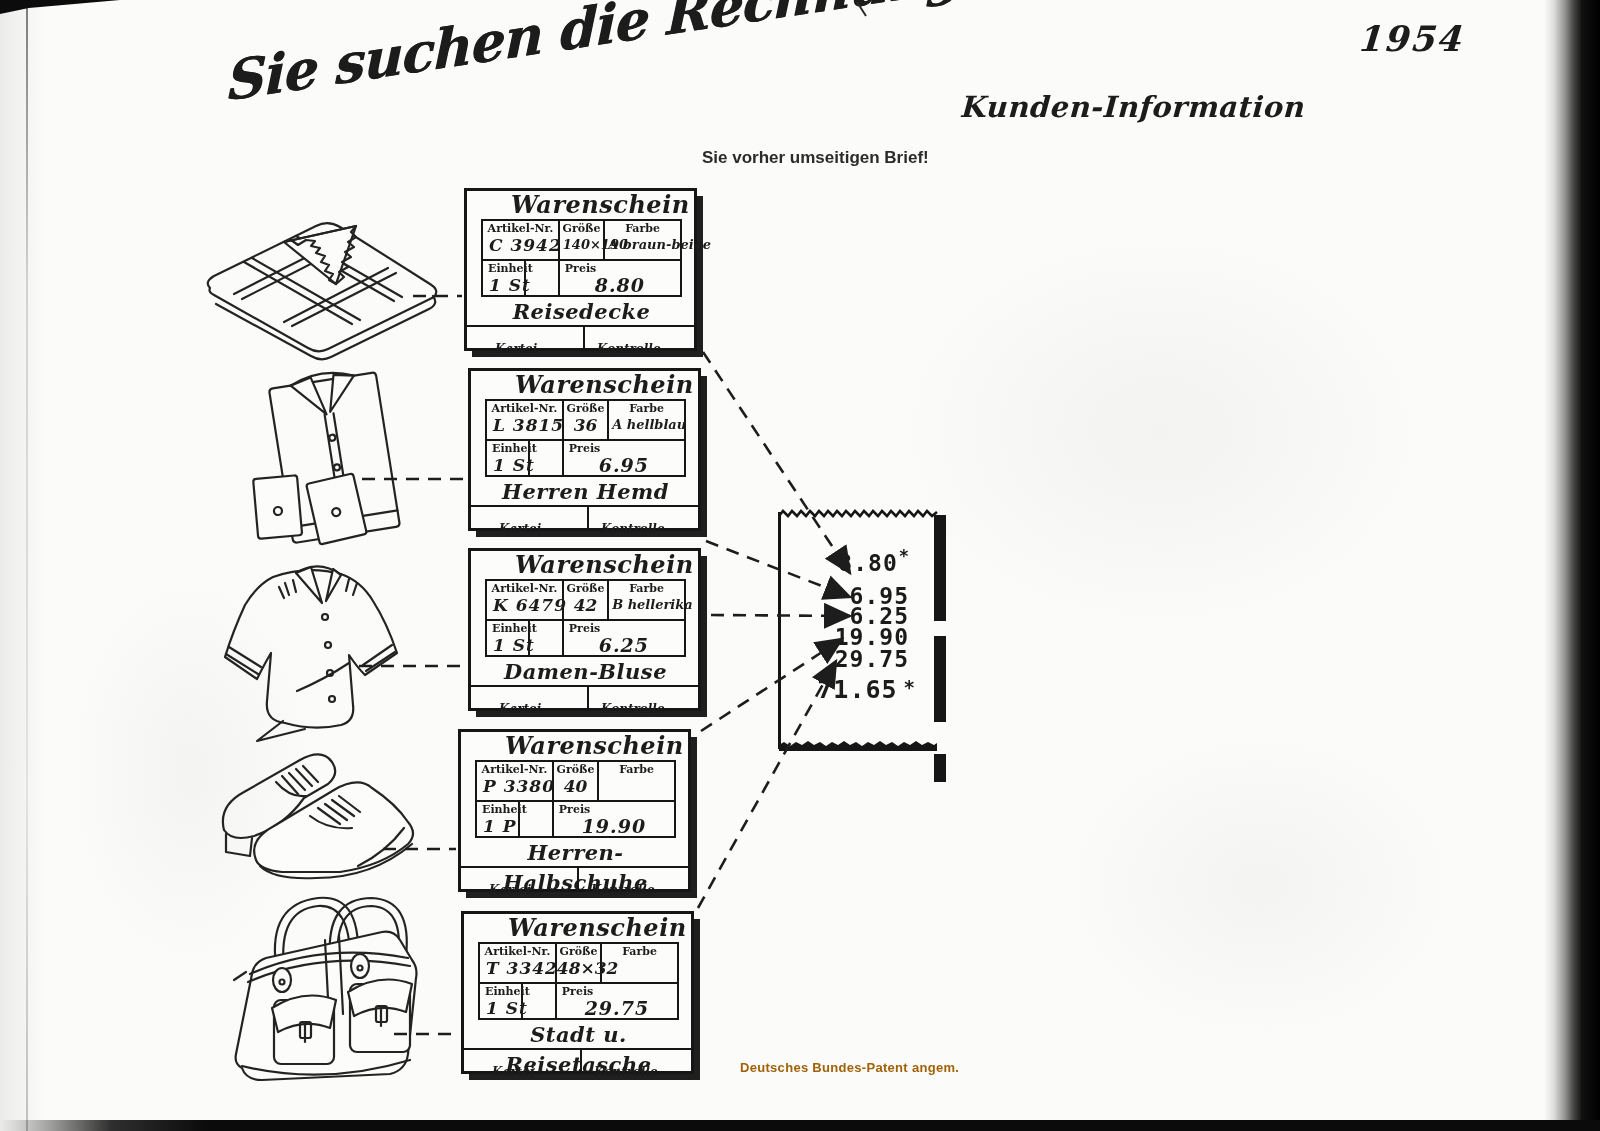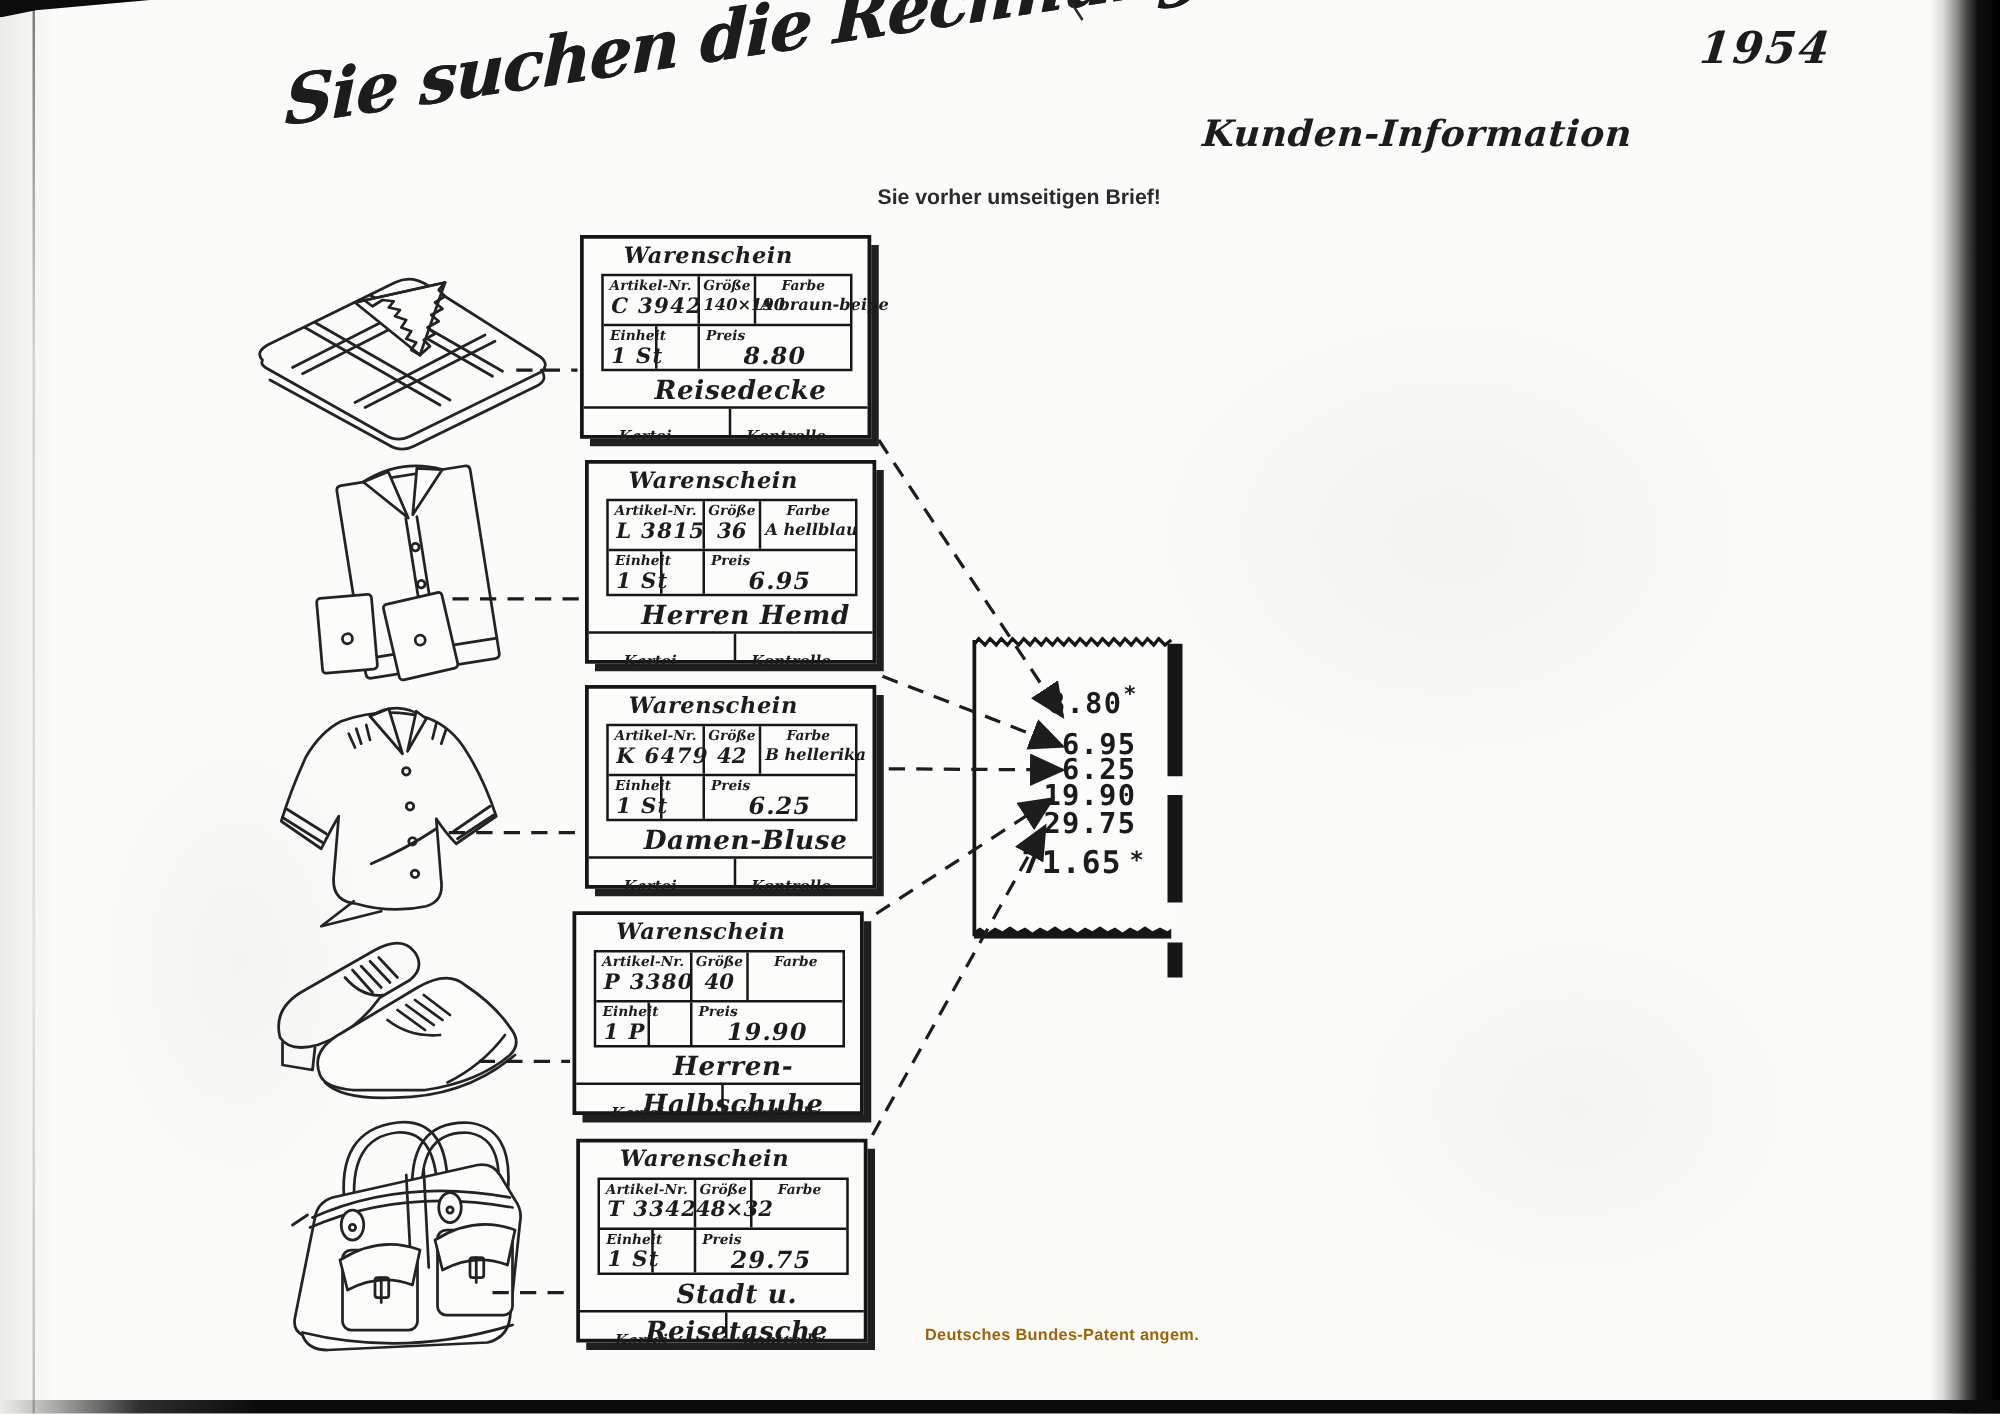--- a/index.html
+++ b/index.html
@@ -37,39 +37,39 @@
   .kunden { position:absolute; left:962px; top:90px; z-index:3;
     font-style:italic; font-weight:700; font-size:29px; transform:skewX(-4deg); letter-spacing:.5px; }
   .sub { position:absolute; left:470px; top:146px; z-index:3;
     font-family:"Liberation Sans", sans-serif; font-weight:700; font-size:17px; line-height:23px; color:#2b2b2b; }
   .sub .l2 { margin-left:232px; }
   .patent { position:absolute; left:740px; top:1060px; z-index:3;
     font-family:"Liberation Sans", sans-serif; font-weight:700; font-size:13px; color:#a16207; letter-spacing:.3px; }
   
   .ws-card { position:absolute; width:233px; height:163px; background:#fcfcfa;
     border:3px solid #161616; box-shadow:7px 7px 0 -1px #1f1f1f; z-index:3; }
-  .ws-title { position:absolute; top:0; left:32px;
-    font-style:italic; font-weight:700; font-size:18px; line-height:27px; letter-spacing:.5px; }
+  .ws-title { position:absolute; top:0; left:44px;
+    font-style:italic; font-weight:700; font-size:24px; line-height:27px; letter-spacing:.5px; }
   .ws-grid { position:absolute; top:28px; left:14px; width:201px; height:78px;
     border:2px solid #161616; display:flex; flex-direction:column; }
   .ws-row1 { height:40px; display:flex; border-bottom:2px solid #161616; }
   .ws-row2 { flex:1; display:flex; }
   .ws-cell { position:relative; border-right:2px solid #161616; overflow:visible; }
   .ws-cell:last-child { border-right:none; }
   .w-art { width:39%; } .w-gro { width:23%; } .w-far { width:38%; }
   .w-ein { width:22%; } .w-gap { width:17%; } .w-pre { width:61%; }
-  .lbl { display:block; font-style:italic; font-weight:700; font-size:11px; line-height:13px;
+  .lbl { display:block; font-weight:700; font-size:11px; line-height:13px;
     text-align:center; padding-top:1px; white-space:nowrap; }
   .lbl-left { text-align:left; padding-left:5px; }
   .val { display:block; font-style:italic; font-weight:700; font-size:17px; line-height:20px;
     padding-left:6px; white-space:nowrap; letter-spacing:1px; }
   .val-gro { text-align:center; padding-left:0; letter-spacing:0; }
   .val-far { font-size:13px; padding-left:3px; letter-spacing:0; }
   .val-pre { text-align:center; font-size:19px; padding-left:0; }
-  .ws-product { position:absolute; top:106px; left:12px; width:100%; text-align:center;
+  .ws-product { position:absolute; top:106px; left:1px; width:100%; text-align:center;
     font-style:italic; font-weight:700; font-size:21px; line-height:30px; letter-spacing:.5px; }
   .ws-footer { position:absolute; bottom:0; left:0; width:100%; height:23px;
     border-top:2px solid #161616; display:flex; }
   .ws-footer .fc { font-style:italic; font-weight:700; font-size:12px; line-height:16px; padding-top:14px; }
   .ws-footer .f1 { width:52%; border-right:2px solid #161616; padding-left:28px; }
   .ws-footer .f2 { flex:1; padding-left:12px; }
   
   .receipt { position:absolute; left:778px; top:512px; width:158px; height:237px;
     border-left:3px solid #141414; background:rgba(252,252,250,.92); z-index:3; }
   .r-zigtop { position:absolute; top:-3px; left:-2px; width:160px; height:10px; }

